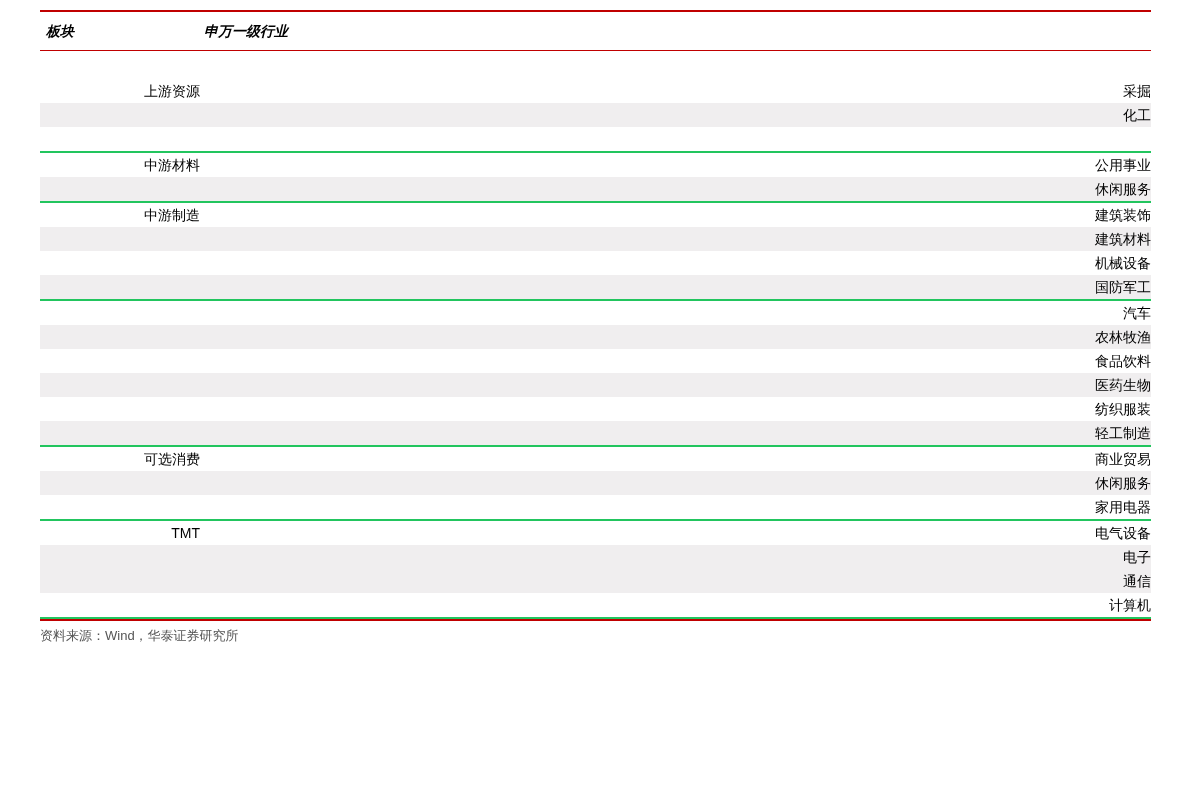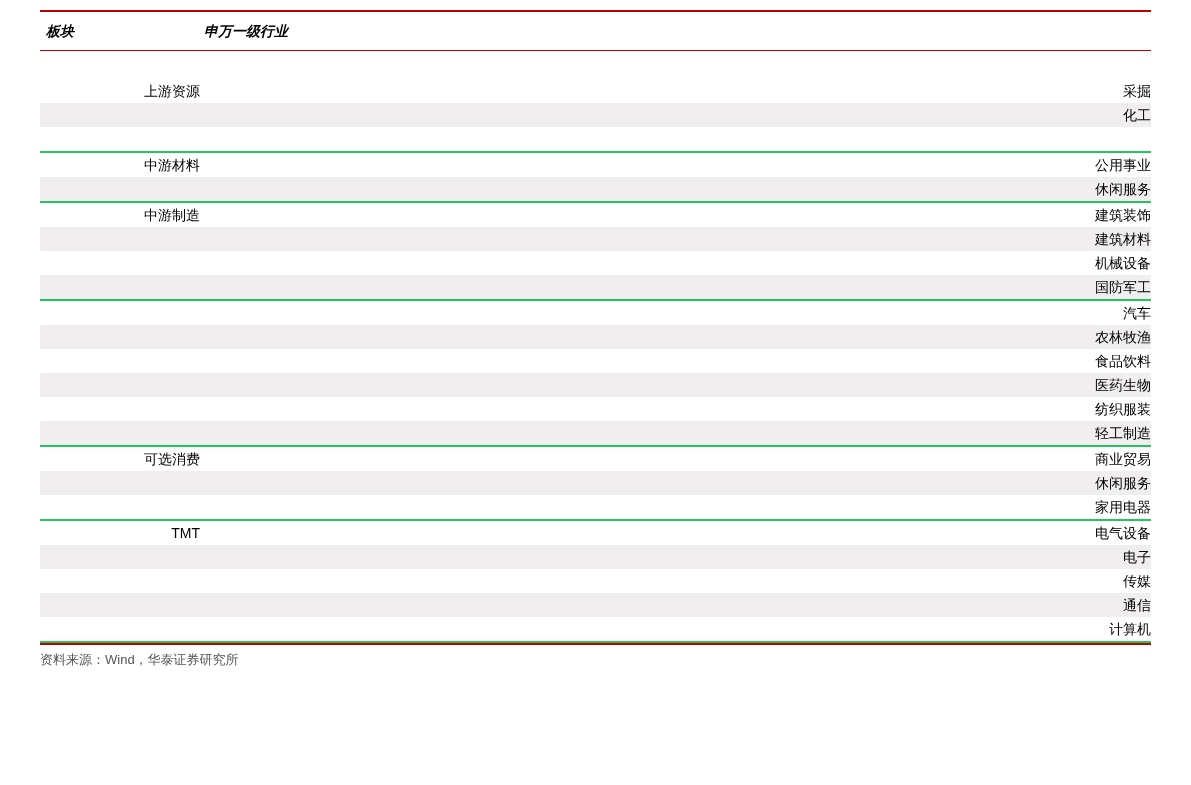--- a/index.html
+++ b/index.html
@@ -180,24 +180,20 @@
       </div>
       <div class="group-block">
         <div class="data-row">
           <div class="col-group">TMT</div>
           <div class="col-ind">电气设备</div>
         </div>
         <div class="data-row alt">
           <div class="col-group"></div>
           <div class="col-ind">电子</div>
         </div>
-        <div class="data-row">
-          <div class="col-group"></div>
-          <div class="col-ind">传媒</div>
-        </div>
         <div class="data-row alt">
           <div class="col-group"></div>
           <div class="col-ind">通信</div>
         </div>
         <div class="data-row">
           <div class="col-group"></div>
           <div class="col-ind">计算机</div>
         </div>
       </div>
     </div>

